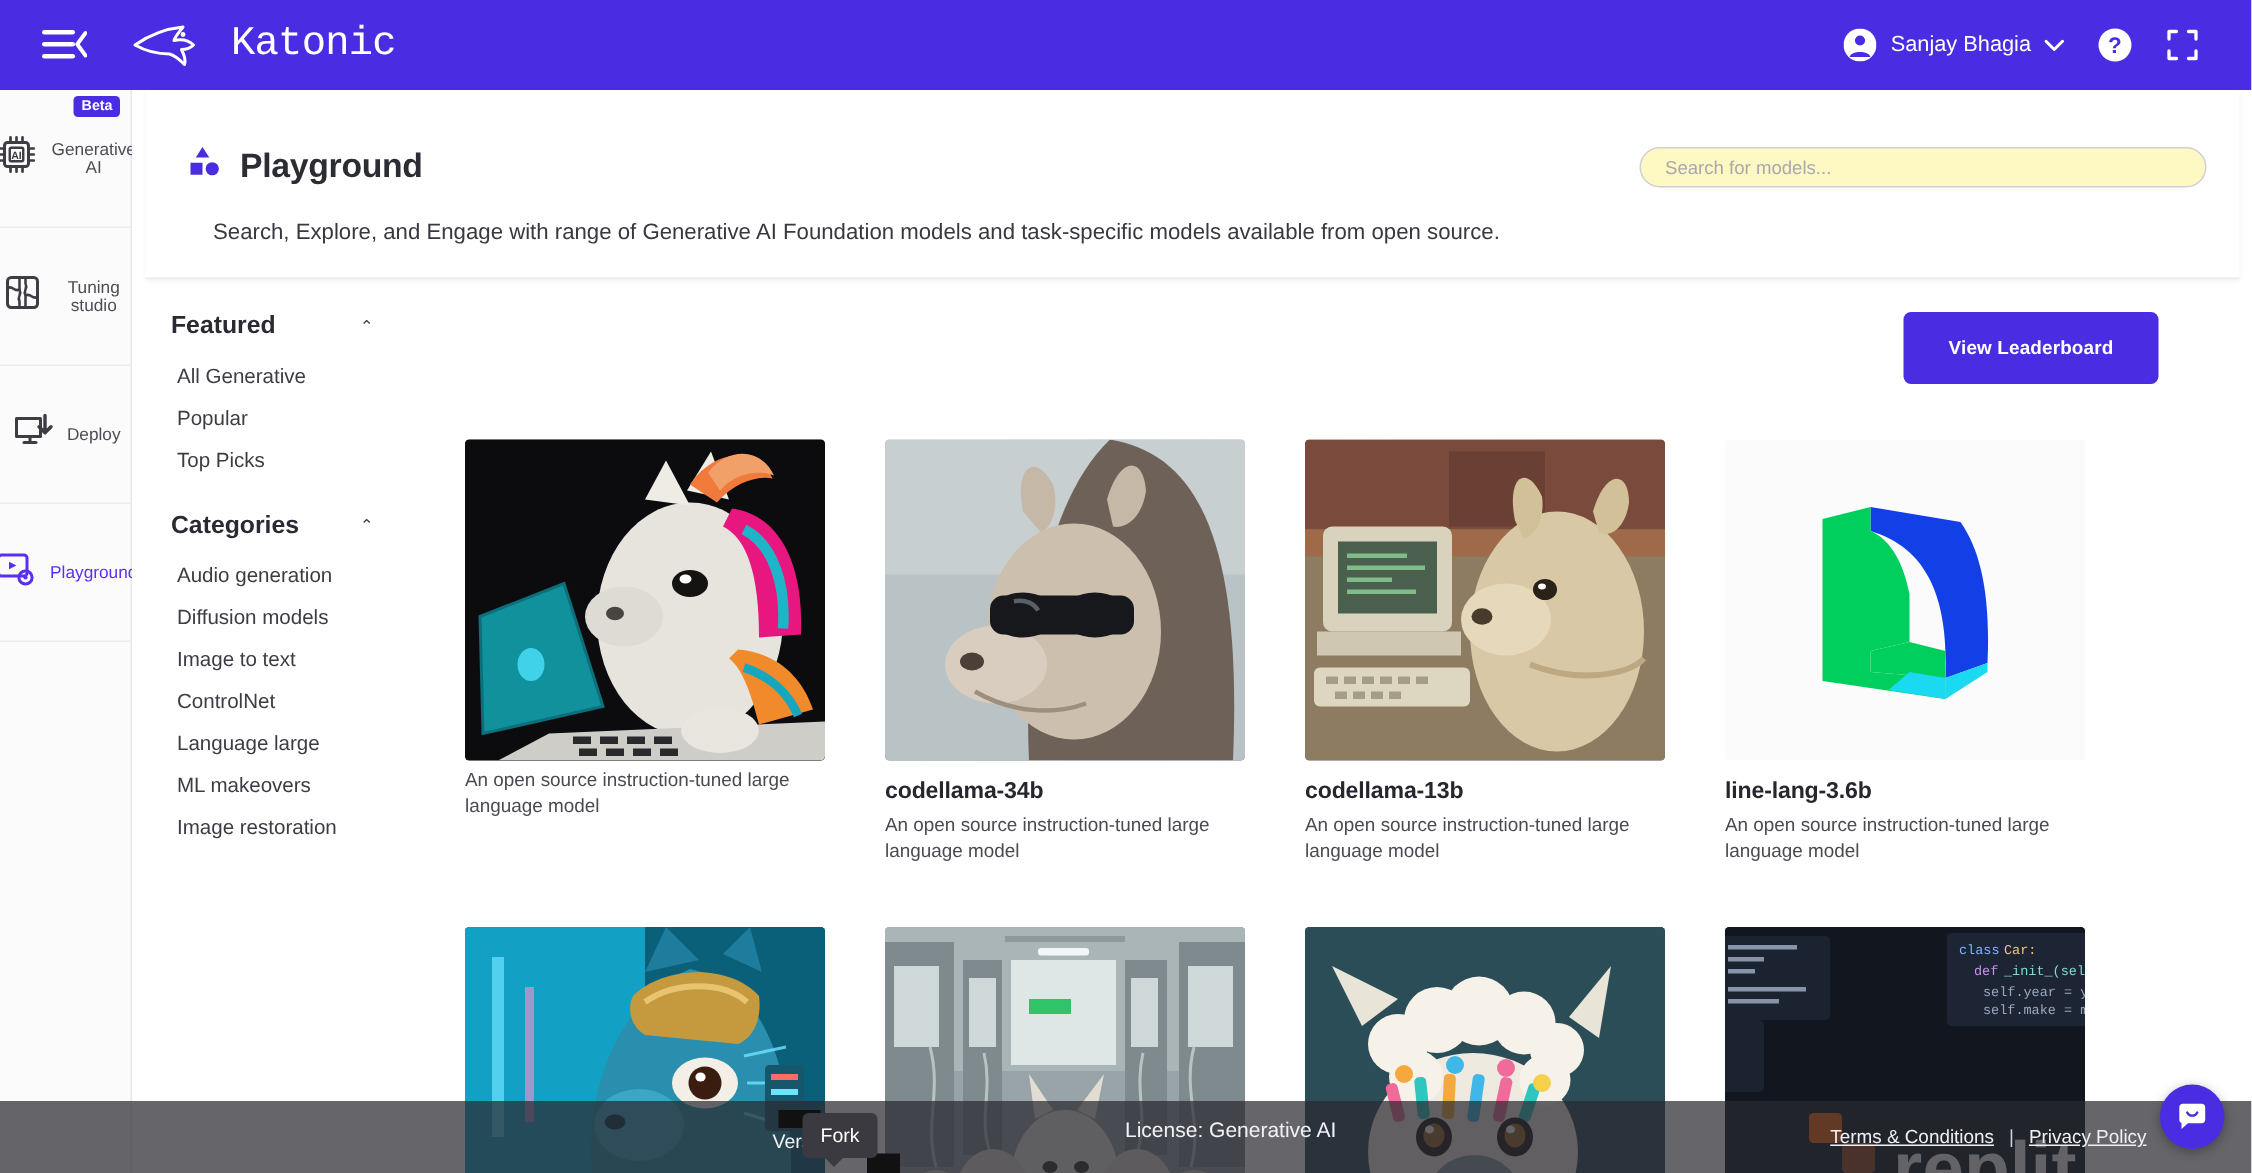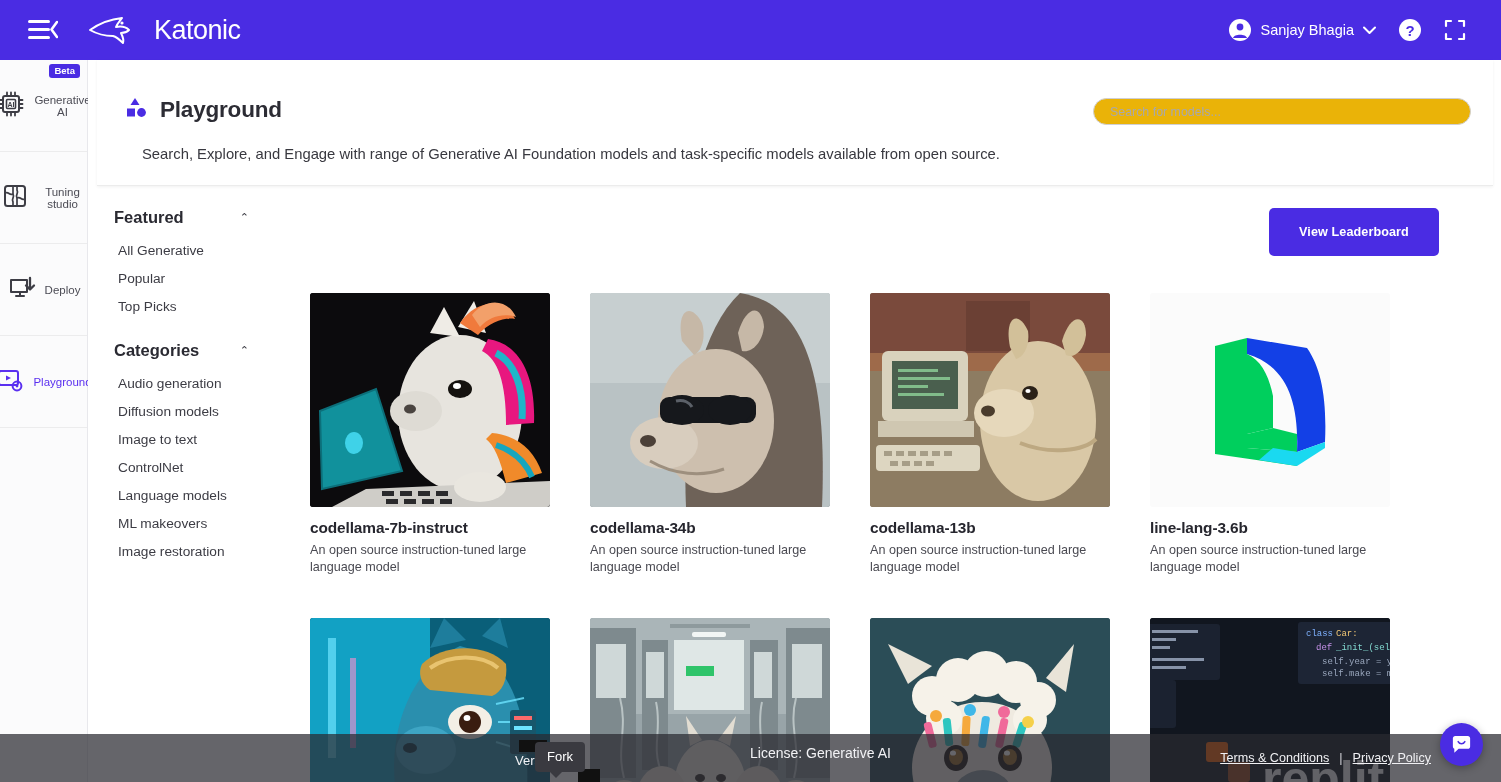--- a/index.html
+++ b/index.html
@@ -14,21 +14,21 @@
   
   .topbar {
     position: absolute; left: 0; top: 0; width: 1501px; height: 60px;
     background: #4a2ce3; display: flex; align-items: center;
   }
   .menu-toggle {
     width: 86px; height: 60px; display:flex; align-items:center; justify-content:center;
     cursor: pointer;
   }
   .brand { display:flex; align-items:center; gap:6px; }
-  .brand-name { color:#fff; font-size:27px; letter-spacing:-0.5px; font-weight:400; }
+  .brand-name { color:#fff; font-size:27px; letter-spacing:-0.5px; font-weight:400;font-family:Liberation Mono, monospace; }
   .topbar-right {
     margin-left:auto; display:flex; align-items:center; gap:22px; padding-right:35px;
   }
   .user-chip { display:flex; align-items:center; gap:9px; cursor:pointer; }
   .user-name { color:#fff; font-size:14.5px; }
   .icon-btn { cursor:pointer; display:flex; align-items:center; justify-content:center; }
 
   
   .rail {
     position:absolute; left:0; top:60px; width:88px; height:722px;
@@ -55,21 +55,21 @@
     box-shadow: 0 1px 3px rgba(0,0,0,0.06);
   }
   .title-row { display:flex; align-items:center; gap:12px; padding:36px 0 0 27px; }
   .page-title { font-size:22.5px; font-weight:700; color:#2c2c34; letter-spacing:-0.2px; }
   .page-sub { padding:22px 0 0 45px; font-size:14.8px; color:#38383f; }
 
   .search-wrap { position:absolute; right:22px; top:38px; }
   .search-input {
     width:378px; height:27px; border:1px solid #cfcfd4; border-radius:14px;
     padding:0 16px; font-size:12.4px; color:#2c2c34; outline:none;
-    font-family:"Liberation Sans", sans-serif; background:#eab308;
+    font-family:"Liberation Sans", sans-serif; background:#fef9c3;
   }
   .search-input::placeholder { color:#a8a8ad; }
 
   
   .filters { position:absolute; left:16px; top:148px; width:205px; }
   .filter-group { margin-bottom:20px; }
   .filter-head {
     display:flex; align-items:center; justify-content:space-between;
     width:145px; padding:0 0 10px 10px; cursor:pointer;
   }
@@ -287,21 +287,21 @@
 
       <div class="filter-group">
         <div class="filter-head">
           <span class="filter-head-label">Categories</span>
           <span class="caret">⌃</span>
         </div>
         <div class="filter-item">Audio generation</div>
         <div class="filter-item">Diffusion models</div>
         <div class="filter-item">Image to text</div>
         <div class="filter-item">ControlNet</div>
-        <div class="filter-item">Language models</div>
+        <div class="filter-item">Language large</div>
         <div class="filter-item">ML makeovers</div>
         <div class="filter-item">Image restoration</div>
       </div>
     </div>
 
     <div class="grid-area">
       <div class="lb-row">
         <button class="leaderboard-btn">View Leaderboard</button>
       </div>
 
@@ -335,21 +335,20 @@
                 <rect x="108" y="198" width="12" height="5"></rect>
                   <rect x="126" y="198" width="12" height="5"></rect>
                 <rect x="76" y="206" width="12" height="5"></rect>
                   <rect x="94" y="206" width="12" height="5"></rect>
                 <rect x="112" y="206" width="12" height="5"></rect>
                   <rect x="130" y="206" width="12" height="5"></rect>
               </g>
               <ellipse cx="170" cy="194" rx="26" ry="15" fill="#e9e6df"></ellipse>
             </svg>
           </div>
-          <div class="card-name">codellama-7b-instruct</div>
           <div class="card-desc">An open source instruction-tuned large language model</div>
         </div>
 
         <div class="card">
           <div class="thumb llama-shades">
             <svg class="ill" viewBox="0 0 240 214" preserveAspectRatio="none">
               <rect width="240" height="214" fill="#b9c2c4"></rect>
               <rect y="0" width="240" height="90" fill="#c7cfd0"></rect>
               <path d="M150 0 C210 10, 238 70, 232 214 L96 214 C92 130, 108 40, 150 0 Z" fill="#6e6258"></path>
               <ellipse cx="126" cy="128" rx="58" ry="72" fill="#cdbfae"></ellipse>

